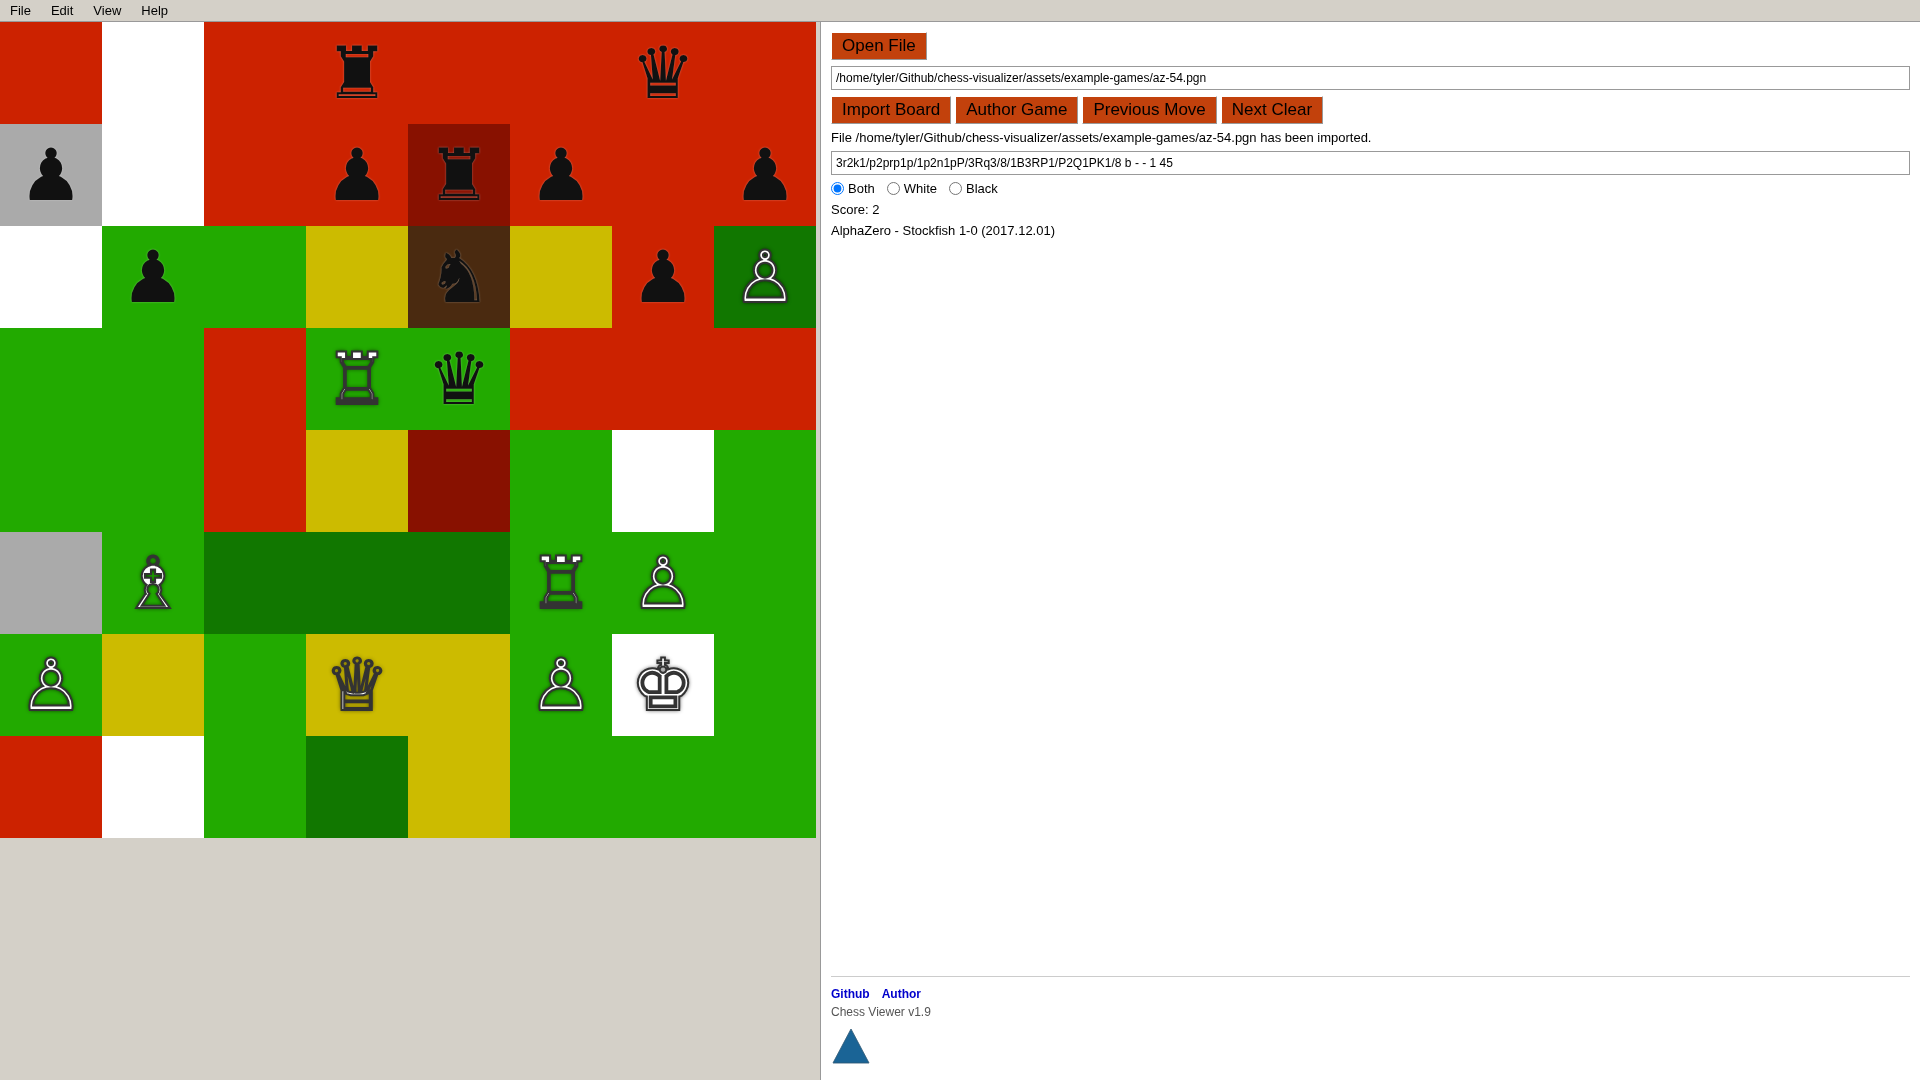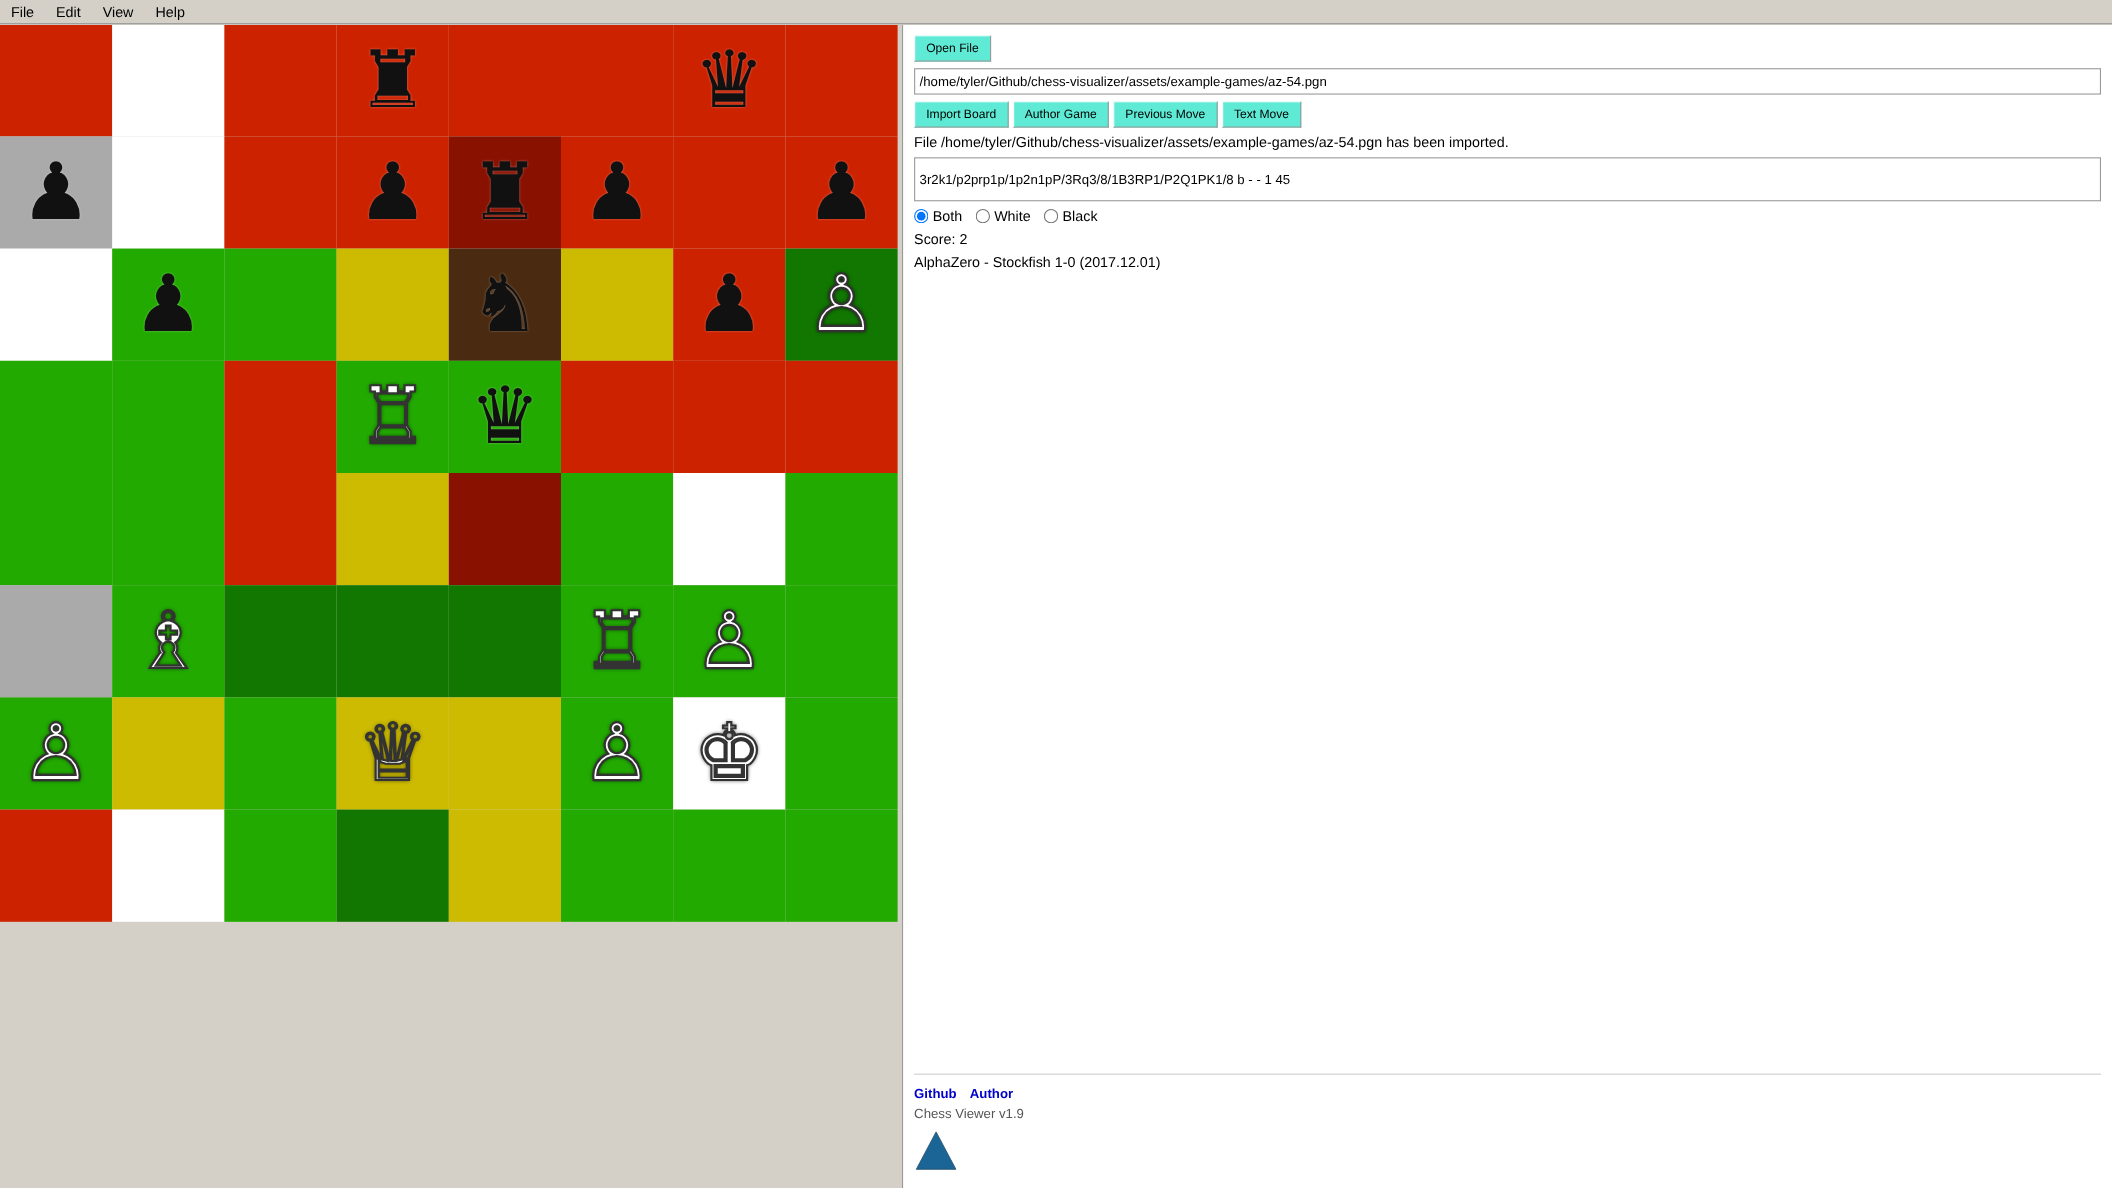--- a/index.html
+++ b/index.html
@@ -11,25 +11,25 @@
     #main-content { display: flex; flex-direction: row; width: 1920px; margin-top: 22px; height: calc(1080px - 22px); }
     
     #board-container { width: 820px; min-width: 820px; height: 820px; display: grid; grid-template-columns: repeat(8, 102px); grid-template-rows: repeat(8, 102px); }
     
     .cell { width: 102px; height: 102px; display: flex; align-items: center; justify-content: center; font-size: 72px; line-height: 1; position: relative; }
     
     #right-panel { flex: 1; background: #ffffff; padding: 10px; display: flex; flex-direction: column; gap: 6px; border-left: 1px solid #999; }
     
     .toolbar-row { display: flex; flex-direction: row; gap: 4px; align-items: center; flex-wrap: wrap; }
     
-    button { padding: 3px 10px; font-size: 11px; background: #5eead4; border: 1px solid #999; border-top-color: #fff; border-left-color: #fff; cursor: pointer; min-height: 24px; }
+    button { padding: 3px 10px; font-size: 17px; background: #c2410c; border: 1px solid #999; border-top-color: #fff; border-left-color: #fff; cursor: pointer; min-height: 24px; }
     
     #file-path-input { width: 100%; height: 24px; font-size: 12px; padding: 2px 4px; border: 1px solid #999; background: white; }
     
-    #fen-input { width: 100%; height: 40px; font-size: 12px; padding: 2px 4px; border: 1px solid #999; background: white; }
+    #fen-input { width: 100%; height: 24px; font-size: 12px; padding: 2px 4px; border: 1px solid #999; background: white; }
     
     .radio-group { display: flex; flex-direction: row; gap: 12px; align-items: center; }
     .radio-label { display: flex; align-items: center; gap: 4px; cursor: pointer; }
     .radio-label input { cursor: pointer; }
     
     #footer { margin-top: auto; padding-top: 10px; border-top: 1px solid #ccc; }
     .footer-links { display: flex; gap: 12px; font-size: 12px; }
     .footer-links a { color: #0000cc; text-decoration: none; cursor: pointer; font-weight: bold; }
     #version-text { font-size: 12px; color: #555; margin-top: 4px; }
     
@@ -161,21 +161,21 @@
     <div class="toolbar-row">
       <button>Open File</button>
     </div>
     <div>
       <input type="text" id="file-path-input" value="/home/tyler/Github/chess-visualizer/assets/example-games/az-54.pgn" style="">
     </div>
     <div class="toolbar-row">
       <button>Import Board</button>
       <button>Author Game</button>
       <button>Previous Move</button>
-      <button>Text Move</button>
+      <button>Next Clear</button>
     </div>
     <div>
       <span>File /home/tyler/Github/chess-visualizer/assets/example-games/az-54.pgn has been imported.</span>
     </div>
     <div>
       <input type="text" id="fen-input" value="3r2k1/p2prp1p/1p2n1pP/3Rq3/8/1B3RP1/P2Q1PK1/8 b - - 1 45" style="">
     </div>
     <div class="radio-group">
       <label class="radio-label">
         <input type="radio" name="color" value="both" checked="" style="">

